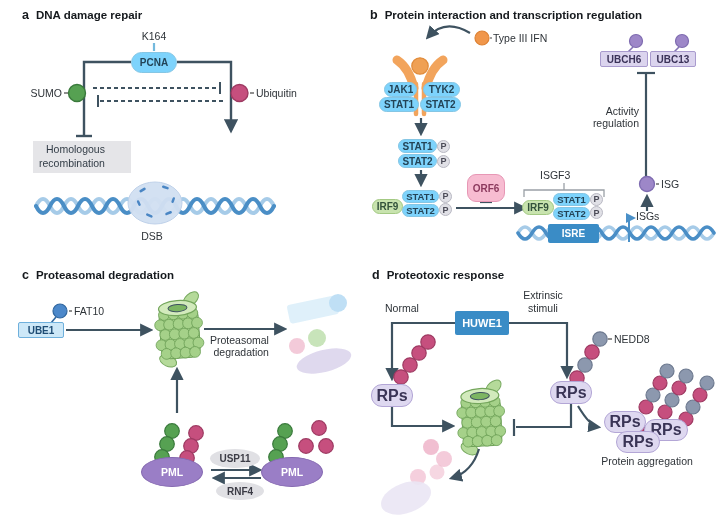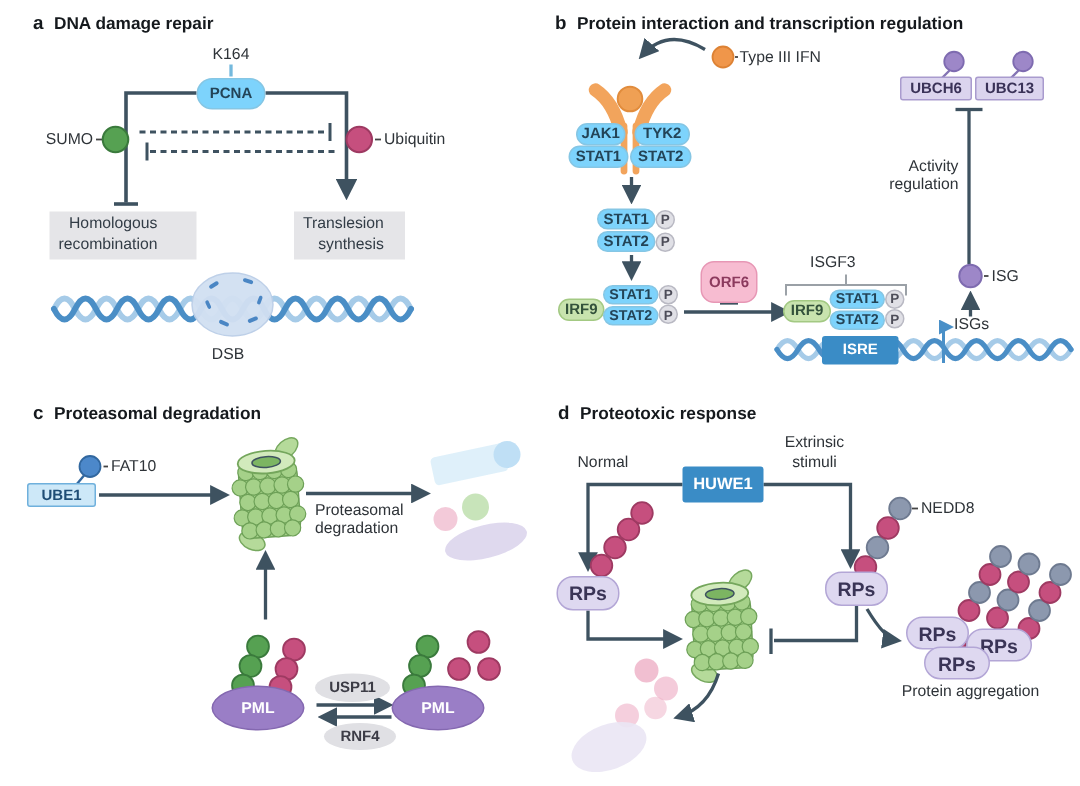--- a/index.html
+++ b/index.html
@@ -12,24 +12,24 @@
         font-size:10px;font-weight:600;color:#234457;white-space:nowrap;box-sizing:border-box;}
   .pill{background:#7dd3fc;border:1.2px solid #85c6e4;border-radius:9px;}
   .pill-green{background:#c8e3ae;border:1.2px solid #a3c983;border-radius:9px;color:#33523b;}
   .pill-pink{background:#f7bcd1;border:1.2px solid #e797b5;border-radius:9px;color:#8c3a5e;}
   .p-badge{background:#e0e0e6;border:1px solid #b9b9c3;border-radius:50%;font-size:9px;color:#4c4c58;}
   .graybox{background:#e5e5e8;color:#323c46;font-size:10.5px;font-weight:400;line-height:1.3;
            justify-content:flex-start;padding-left:6px;text-align:right;}
   .bluebox{background:#3a8cc6;color:#ffffff;border-radius:2px;}
   .lavbox{background:#dbd4ee;border:1.2px solid #a99bce;border-radius:2px;color:#3a3258;}
   .lightblue-box{background:#cde8f8;border:1.2px solid #6fb0dc;border-radius:2px;color:#1f4d75;}
-  .rps{background:#ded8f0;border:1.2px solid #b3a6d6;border-radius:11px;color:#3a3456;font-size:13px;}
+  .rps{background:#ded8f0;border:1.2px solid #b3a6d6;border-radius:11px;color:#3a3456;font-size:16px;}
   .purple-oval{background:#9a7ec6;border:1px solid #8468b0;border-radius:50%;color:#fff;font-size:10.5px;}
   .gray-oval{background:#e0e0e4;border-radius:50%;color:#3c3c46;}
-  .label{position:absolute;z-index:2;font-size:10.5px;color:#2e3338;white-space:nowrap;}
+  .label{position:absolute;z-index:2;font-size:10.5px;color:#2e3338;white-space:nowrap;text-align:right;}
   .r{text-align:right;justify-content:flex-end;}
   .two-line{line-height:1.2;text-align:center;}
 </style>
 </head>
 <body>
 
 <div id="fig">
 
 <svg id="art" width="720" height="524" viewBox="0 0 720 524">
   <defs>
@@ -234,26 +234,20 @@
 <div class="label" style="left:134px;top:30px;width:40px;text-align:center">K164</div>
 <div class="chip pill" style="left:131px;top:52px;width:46px;height:21px;border-radius:11px">PCNA</div>
 <div class="label r" style="left:22px;top:87px;width:40px">SUMO</div>
 <div class="label" style="left:256px;top:87px">Ubiquitin</div>
 <div class="chip graybox" style="left:33px;top:141px;width:98px;height:32px">
       <span>
         <span style="display:block">Homologous</span>
         <span style="display:block">recombination</span>
       </span>
     </div>
-<div class="chip graybox" style="left:196px;top:141px;width:74px;height:32px">
-      <span>
-        <span style="display:block">Translesion</span>
-        <span style="display:block">synthesis</span>
-      </span>
-    </div>
 <div class="label" style="left:132px;top:230px;width:40px;text-align:center">DSB</div>
 
 <div class="label" style="left:493px;top:32px">Type III IFN</div>
 <div class="chip pill" style="left:384px;top:82px;width:33px;height:15px">JAK1</div>
 <div class="chip pill" style="left:423px;top:82px;width:37px;height:15px">TYK2</div>
 <div class="chip pill" style="left:379px;top:97px;width:40px;height:15px">STAT1</div>
 <div class="chip pill" style="left:420px;top:97px;width:41px;height:15px">STAT2</div>
 <div class="chip pill" style="left:398px;top:139px;width:39px;height:14px">STAT1</div>
 <div class="chip p-badge" style="left:437px;top:139.5px;width:13px;height:13px">P</div>
 <div class="chip pill" style="left:398px;top:154px;width:39px;height:14px">STAT2</div>

